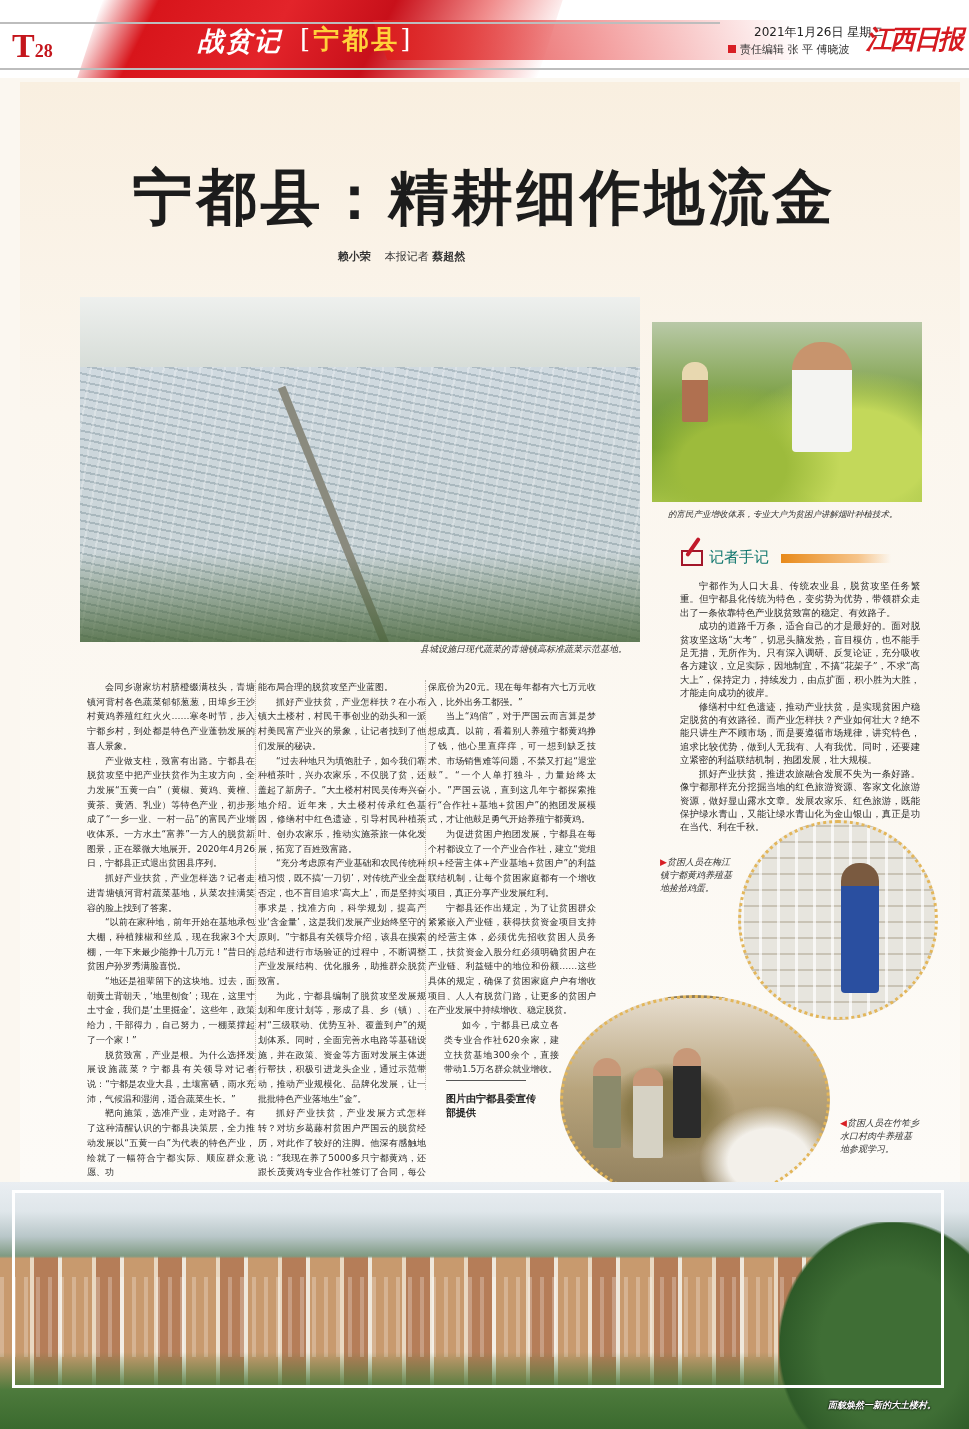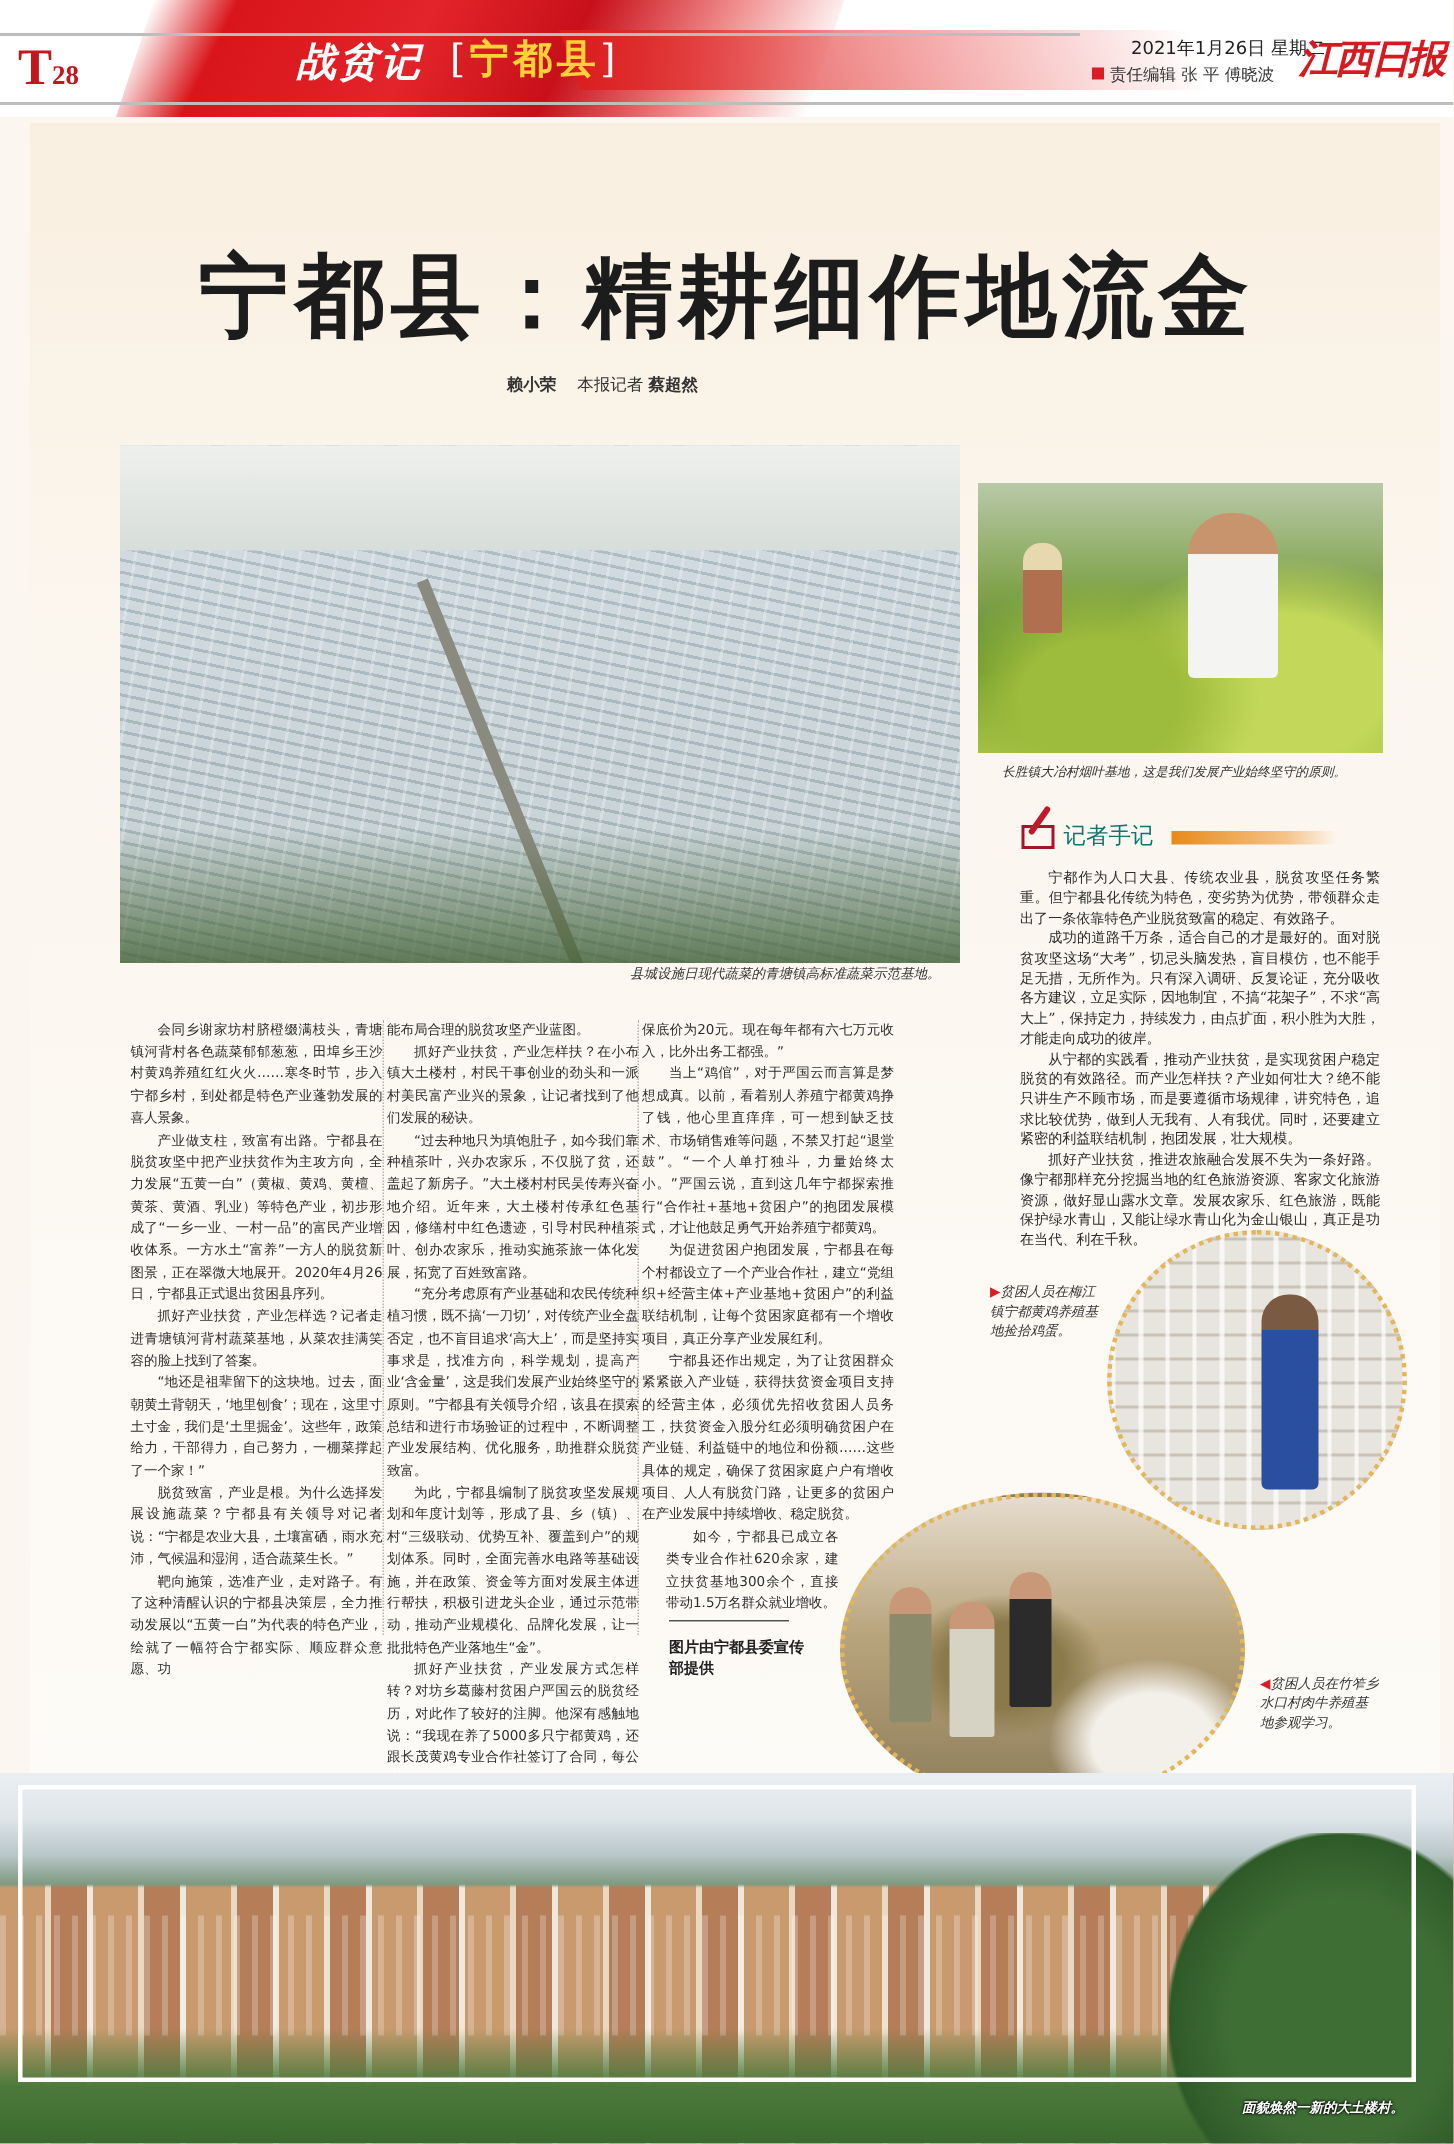--- a/index.html
+++ b/index.html
@@ -196,38 +196,39 @@
   <div class="sky"></div>
   <div class="road"></div>
   <div class="field"></div>
 </div>
 <div class="cap-aerial">县城设施日现代蔬菜的青塘镇高标准蔬菜示范基地。</div>
 
 <div class="photo tobacco">
   <div class="farmer2"></div>
   <div class="farmer1"></div>
 </div>
-<div class="cap-tobacco">长胜镇大冶村烟叶基地，这是我们发展产业始终坚守的原则。</div>
+<div class="cap-tobacco">的富民产业增收体系，专业大户为贫困户讲解烟叶种植技术。</div>
 
 <div class="note-head">
   <div class="note-icon"></div>
   <div class="note-title">记者手记</div>
   <div class="note-bar"></div>
 </div>
 <div class="note-body">
   <p>宁都作为人口大县、传统农业县，脱贫攻坚任务繁重。但宁都县化传统为特色，变劣势为优势，带领群众走出了一条依靠特色产业脱贫致富的稳定、有效路子。</p>
   <p>成功的道路千万条，适合自己的才是最好的。面对脱贫攻坚这场“大考”，切忌头脑发热，盲目模仿，也不能手足无措，无所作为。只有深入调研、反复论证，充分吸收各方建议，立足实际，因地制宜，不搞“花架子”，不求“高大上”，保持定力，持续发力，由点扩面，积小胜为大胜，才能走向成功的彼岸。</p>
-  <p>从宁都的实践看，推动产业扶贫，是实现贫困户稳定脱贫的有效路径。而产业怎样扶？产业如何壮大？绝不能只讲生产不顾市场，而是要遵循市场规律，讲究特色，追求比较优势，做到人无我有、人有我优。同时，还要建立紧密的利益联结机制，抱团发展，壮大规模。</p>
+  <p>修缮村中红色遗迹，推动产业扶贫，是实现贫困户稳定脱贫的有效路径。而产业怎样扶？产业如何壮大？绝不能只讲生产不顾市场，而是要遵循市场规律，讲究特色，追求比较优势，做到人无我有、人有我优。同时，还要建立紧密的利益联结机制，抱团发展，壮大规模。</p>
   <p>抓好产业扶贫，推进农旅融合发展不失为一条好路。像宁都那样充分挖掘当地的红色旅游资源、客家文化旅游资源，做好显山露水文章。发展农家乐、红色旅游，既能保护绿水青山，又能让绿水青山化为金山银山，真正是功在当代、利在千秋。</p>
 </div>
 
 <div class="col c1">
   <p>会同乡谢家坊村脐橙缀满枝头，青塘镇河背村各色蔬菜郁郁葱葱，田埠乡王沙村黄鸡养殖红红火火……寒冬时节，步入宁都乡村，到处都是特色产业蓬勃发展的喜人景象。</p>
   <p>产业做支柱，致富有出路。宁都县在脱贫攻坚中把产业扶贫作为主攻方向，全力发展“五黄一白”（黄椒、黄鸡、黄檀、黄茶、黄酒、乳业）等特色产业，初步形成了“一乡一业、一村一品”的富民产业增收体系。一方水土“富养”一方人的脱贫新图景，正在翠微大地展开。2020年4月26日，宁都县正式退出贫困县序列。</p>
   <p>抓好产业扶贫，产业怎样选？记者走进青塘镇河背村蔬菜基地，从菜农挂满笑容的脸上找到了答案。</p>
+  <p>“以前在家种地，前年开始在基地承包大棚，种植辣椒和丝瓜，现在我家3个大棚，一年下来最少能挣十几万元！”昔日的贫困户孙罗秀满脸喜悦。</p>
   <p>“地还是祖辈留下的这块地。过去，面朝黄土背朝天，‘地里刨食’；现在，这里寸土寸金，我们是‘土里掘金’。这些年，政策给力，干部得力，自己努力，一棚菜撑起了一个家！”</p>
   <p>脱贫致富，产业是根。为什么选择发展设施蔬菜？宁都县有关领导对记者说：“宁都是农业大县，土壤富硒，雨水充沛，气候温和湿润，适合蔬菜生长。”</p>
   <p>靶向施策，选准产业，走对路子。有了这种清醒认识的宁都县决策层，全力推动发展以“五黄一白”为代表的特色产业，绘就了一幅符合宁都实际、顺应群众意愿、功</p>
 </div>
 <div class="vsep" style="left:255px;"></div>
 <div class="col c2">
   <p class="cont">能布局合理的脱贫攻坚产业蓝图。</p>
   <p>抓好产业扶贫，产业怎样扶？在小布镇大土楼村，村民干事创业的劲头和一派村美民富产业兴的景象，让记者找到了他们发展的秘诀。</p>
   <p>“过去种地只为填饱肚子，如今我们靠种植茶叶，兴办农家乐，不仅脱了贫，还盖起了新房子。”大土楼村村民吴传寿兴奋地介绍。近年来，大土楼村传承红色基因，修缮村中红色遗迹，引导村民种植茶叶、创办农家乐，推动实施茶旅一体化发展，拓宽了百姓致富路。</p>
   <p>“充分考虑原有产业基础和农民传统种植习惯，既不搞‘一刀切’，对传统产业全盘否定，也不盲目追求‘高大上’，而是坚持实事求是，找准方向，科学规划，提高产业‘含金量’，这是我们发展产业始终坚守的原则。”宁都县有关领导介绍，该县在摸索总结和进行市场验证的过程中，不断调整产业发展结构、优化服务，助推群众脱贫致富。</p>

